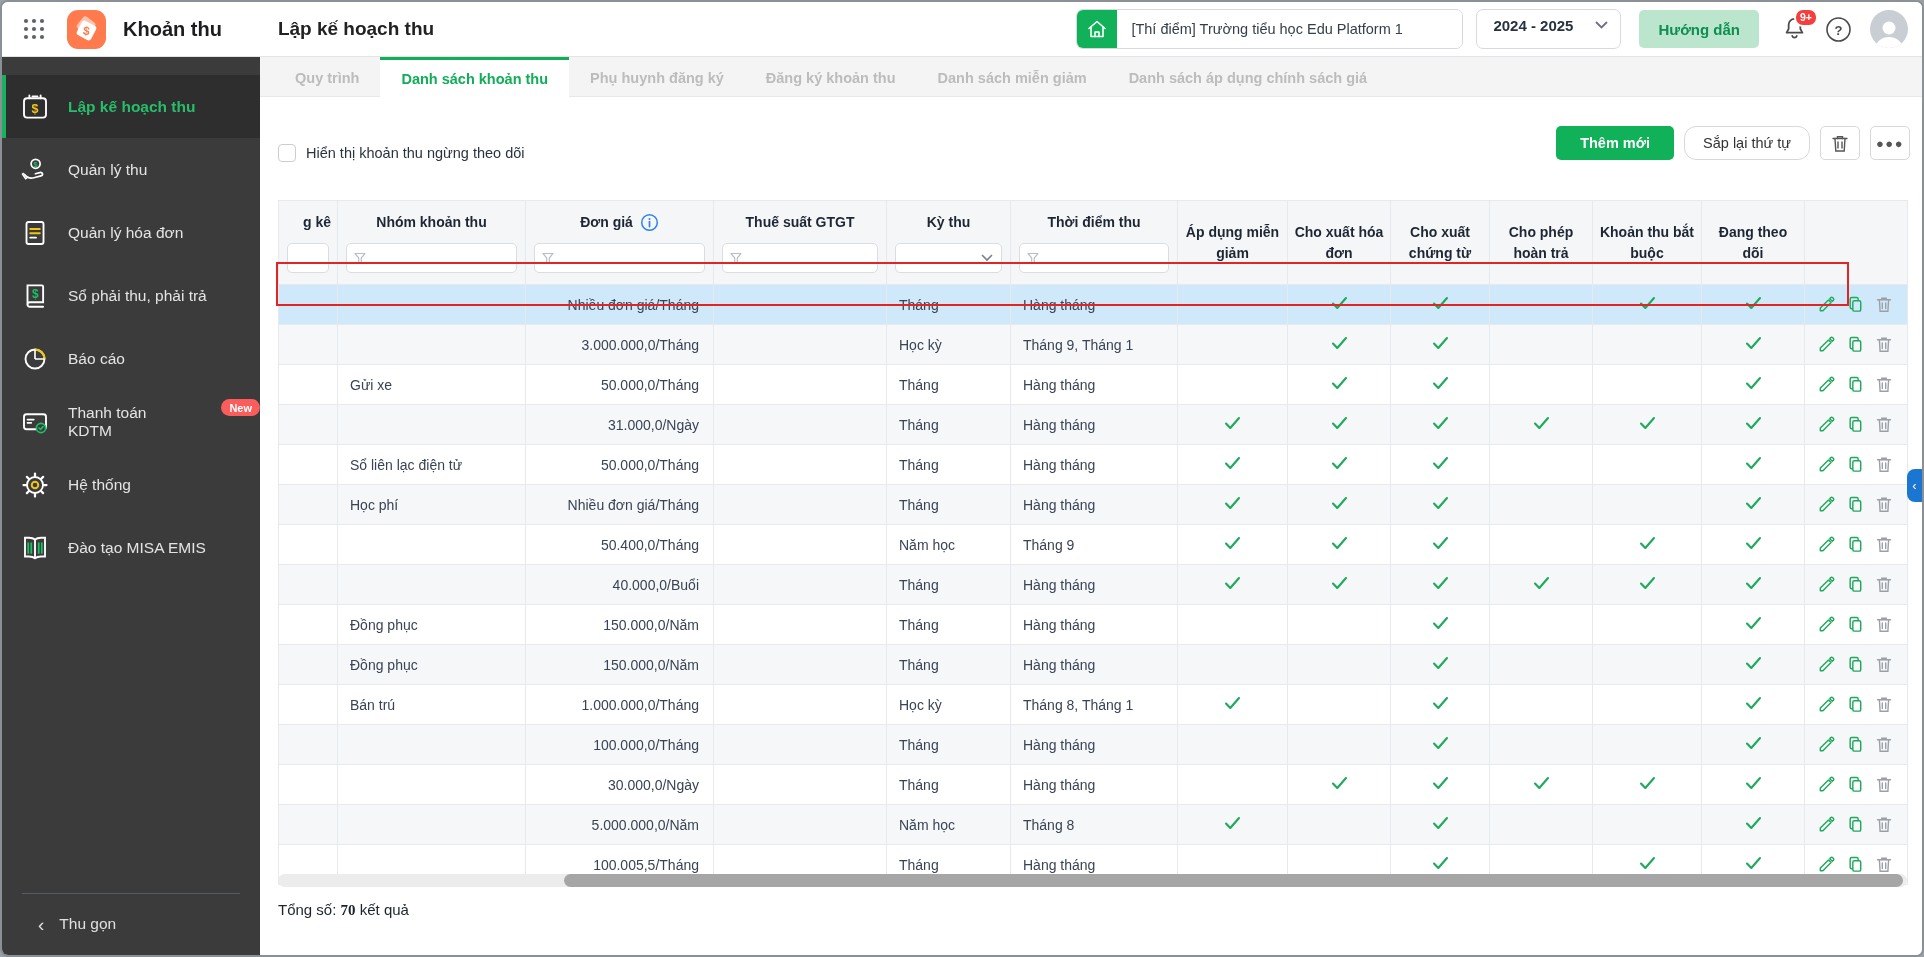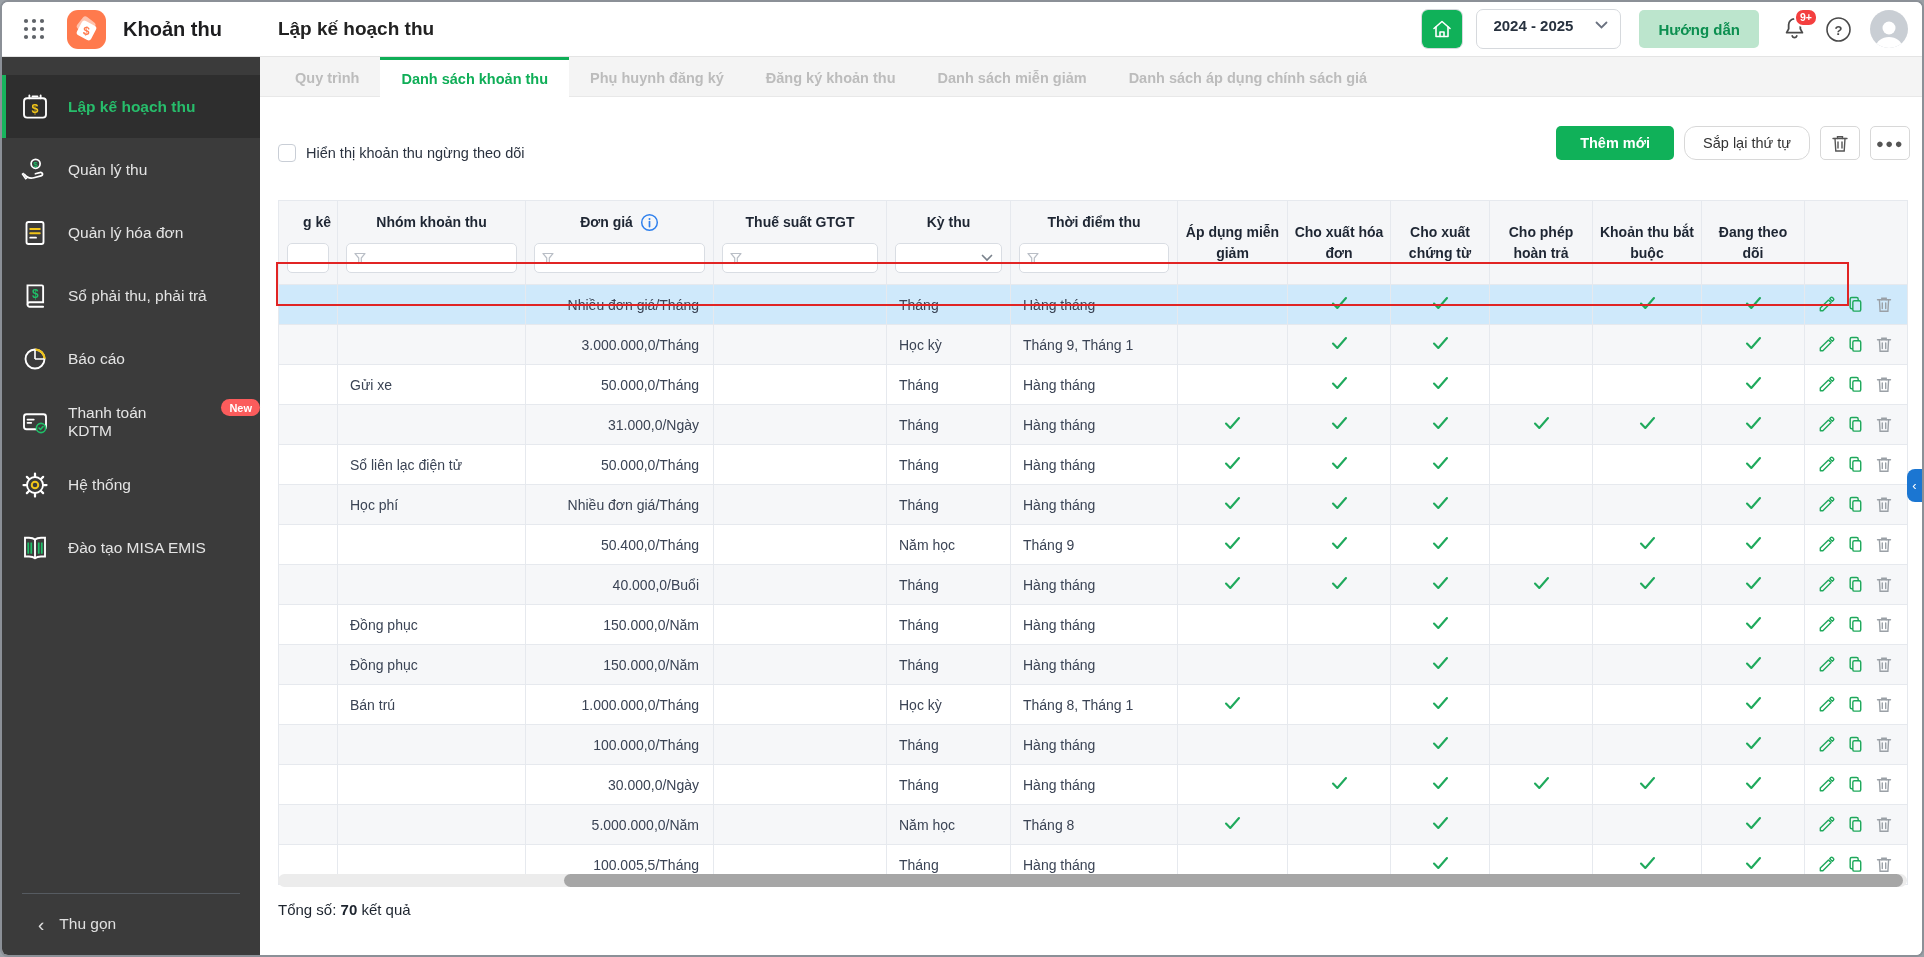--- a/index.html
+++ b/index.html
@@ -73,21 +73,21 @@
   td.price { text-align:right; padding-right:14px; }
   td.chk { text-align:center; padding:0; }
   td.actions { padding:0 8px; }
   .act-wrap { display:flex; align-items:center; justify-content:center; gap:9px; }
   .act-ic { width:20px; height:20px; display:inline-flex; cursor:pointer; }
   .sel-box { position:absolute; left:-2px; top:82px; width:1573px; height:44px; border:2px solid #e12424; pointer-events:none; z-index:3; }
 
   .hscroll { position:absolute; left:18px; top:817px; width:1629px; height:13px; background:#ececec; border-radius:7px; z-index:2; }
   .hthumb { position:absolute; left:286px; top:0; width:1339px; height:13px; background:#a6a6a6; border-radius:7px; cursor:pointer; }
   .results { position:absolute; left:18px; top:844px; font-size:15px; color:#1d242e; }
-  .results b { font-weight:700; }
+  .results b { font-weight:700;font-family:Liberation Serif, serif; }
   .side-handle { position:absolute; right:0; top:412px; width:15px; height:33px; background:#1b76d2; border-radius:8px 0 0 8px; color:#fff; display:flex; align-items:center; justify-content:center; font-size:13px; cursor:pointer; z-index:4; }
 </style>
 </head>
 <body>
 
 <div id="page">
 
   <div class="topbar">
     <span style="display:flex">
       <svg class="grid-ic" viewBox="0 0 24 24">
@@ -116,20 +116,21 @@
     <span class="page-title">Lập kế hoạch thu</span>
     <span class="tb-spacer"></span>
     <div class="school-group">
       <span class="school-ic">
         <svg width="22" height="22" viewBox="0 0 22 22" fill="none" stroke="#ffffff" stroke-width="1.6" stroke-linecap="round" stroke-linejoin="round">
           <path d="M3 10.5L11 3.5l8 7"></path>
             <path d="M5 9v9.5h12V9"></path>
             <path d="M9 18.5v-4.5h4v4.5"></path>
         </svg>
       </span>
+      <span class="school-input">[Thí điểm] Trường tiểu học Edu Platform 1</span>
     </div>
     <div class="year-select">
       <span>2024 - 2025</span>
       <svg width="13" height="9" viewBox="0 0 13 9" fill="none" stroke="#6b7280" stroke-width="1.8" stroke-linecap="round">
           <path d="M1.5 1.5l5 5 5-5"></path>
         </svg>
     </div>
     <div class="guide-btn">Hướng dẫn</div>
     <div class="bell-wrap">
       <svg width="27" height="27" viewBox="0 0 24 24" fill="none" stroke="#4a4a4a" stroke-width="1.6" stroke-linecap="round" stroke-linejoin="round">

